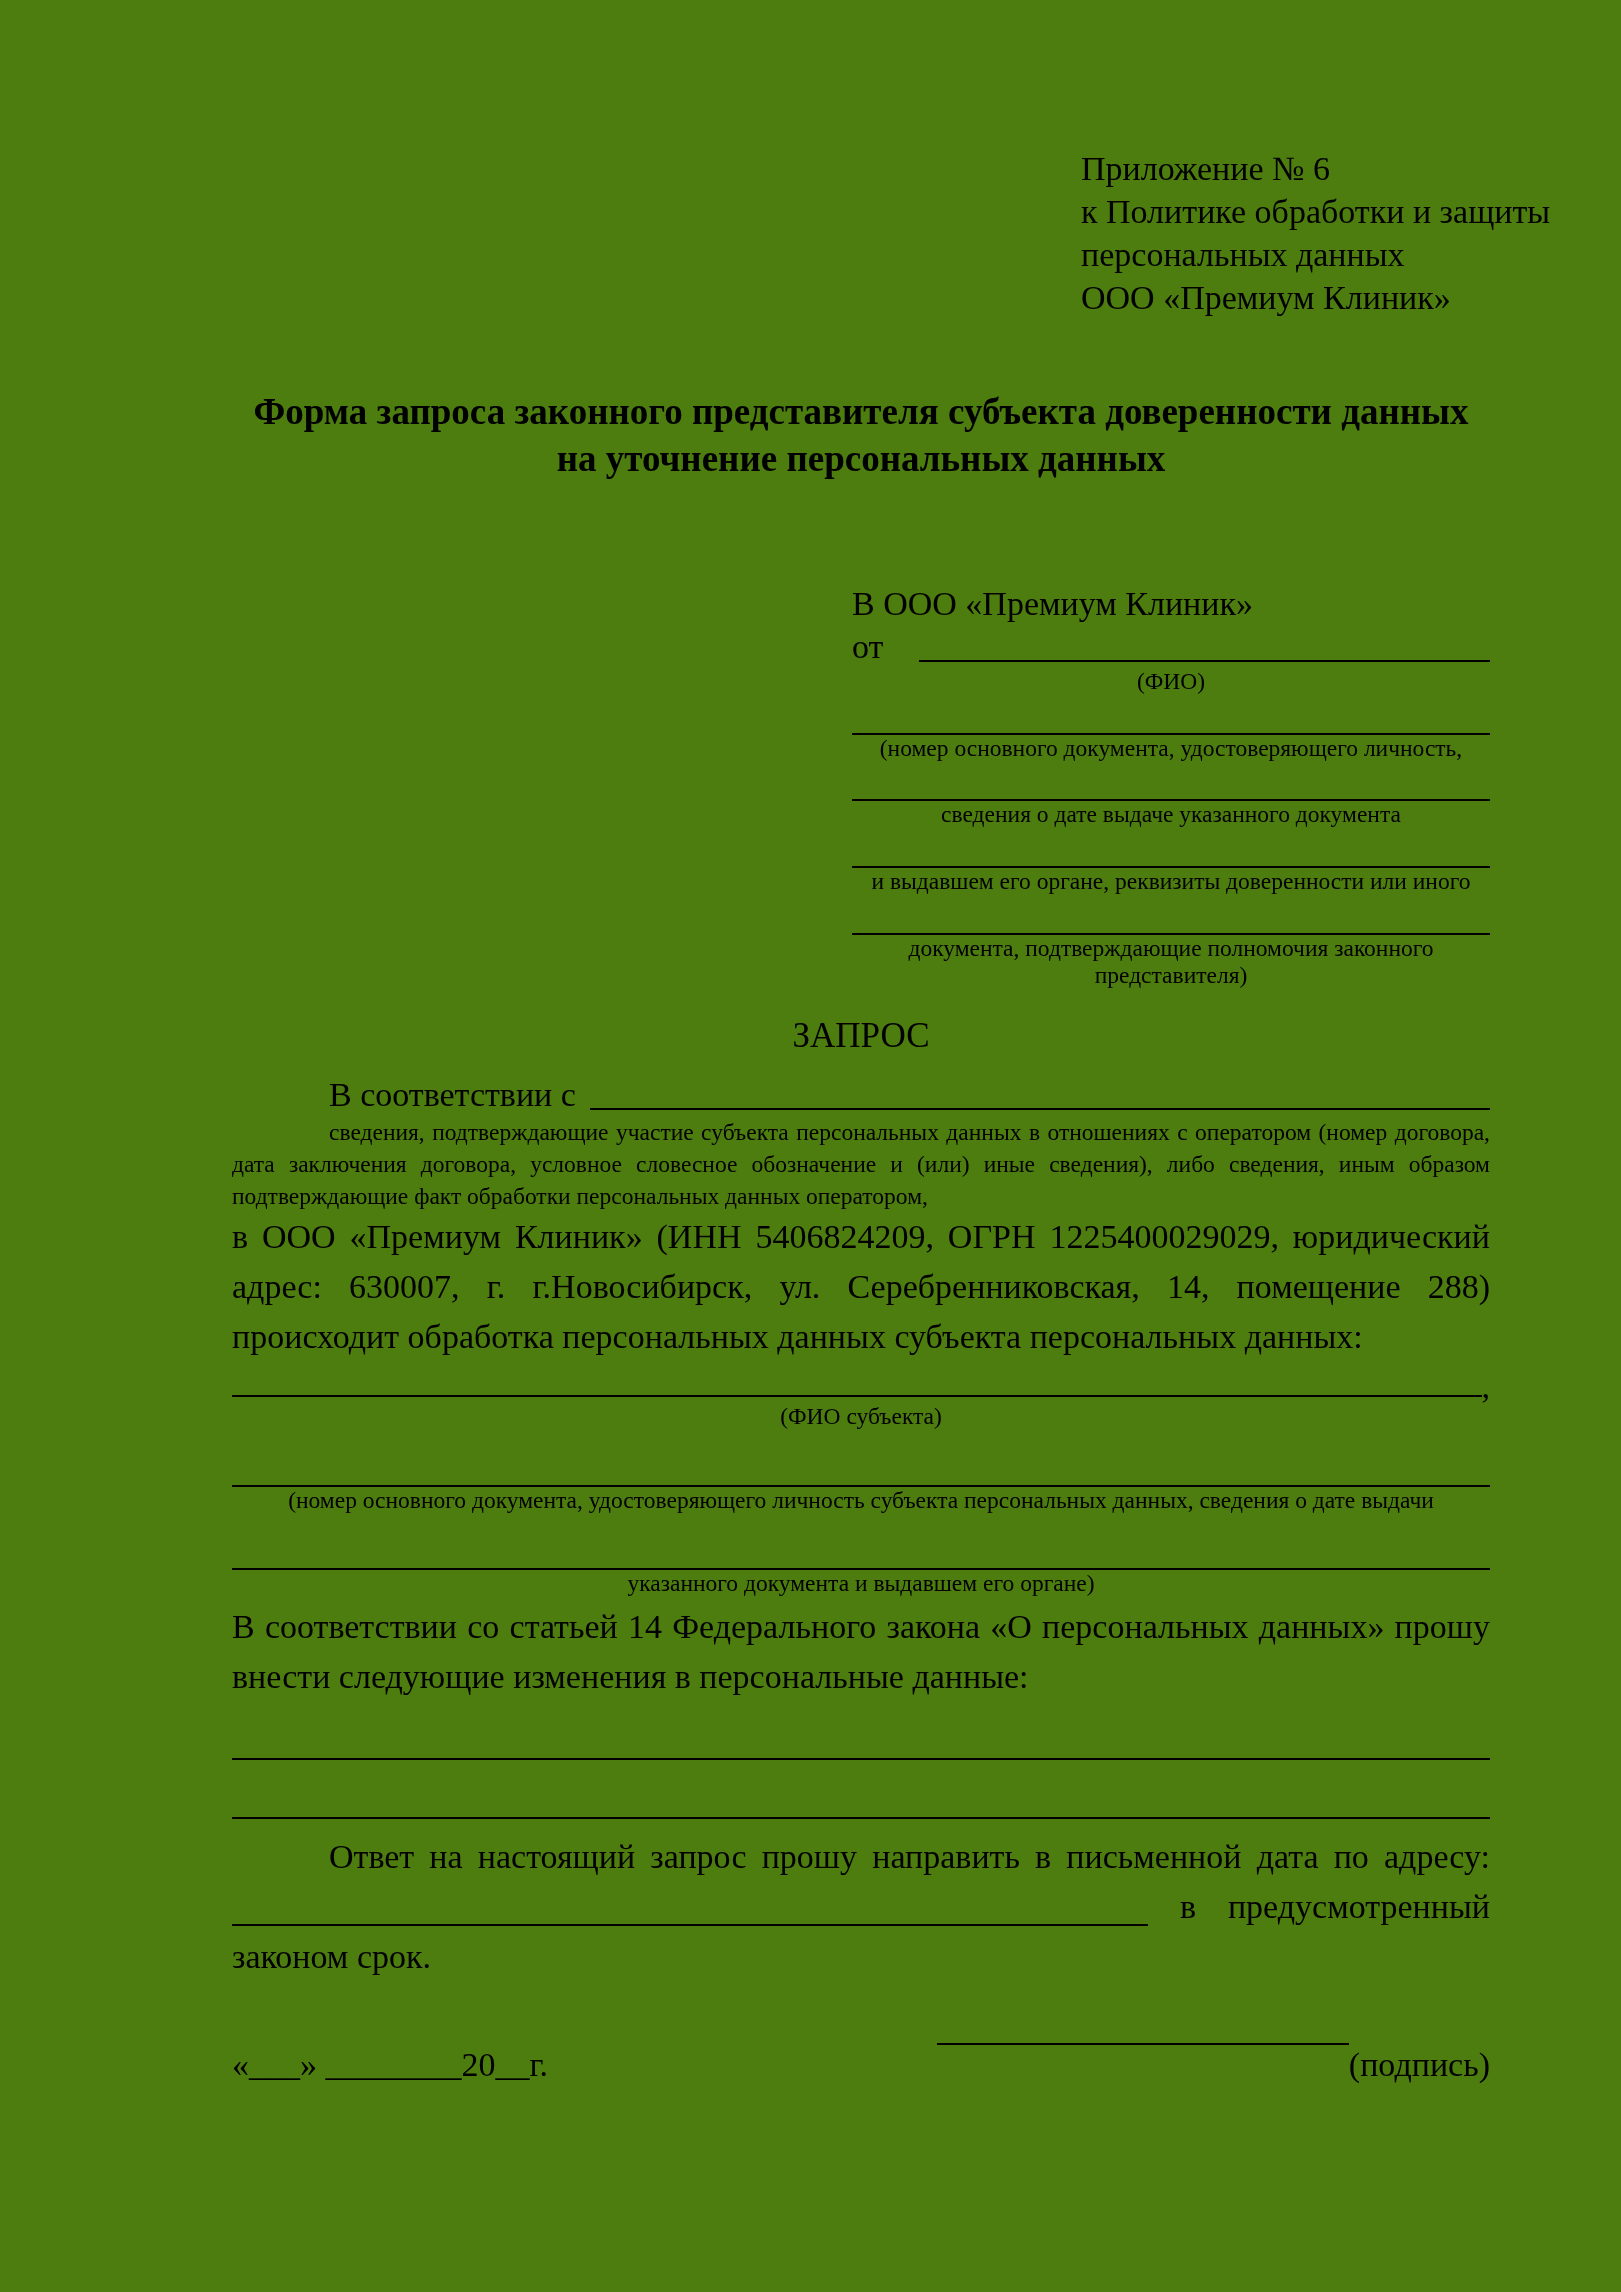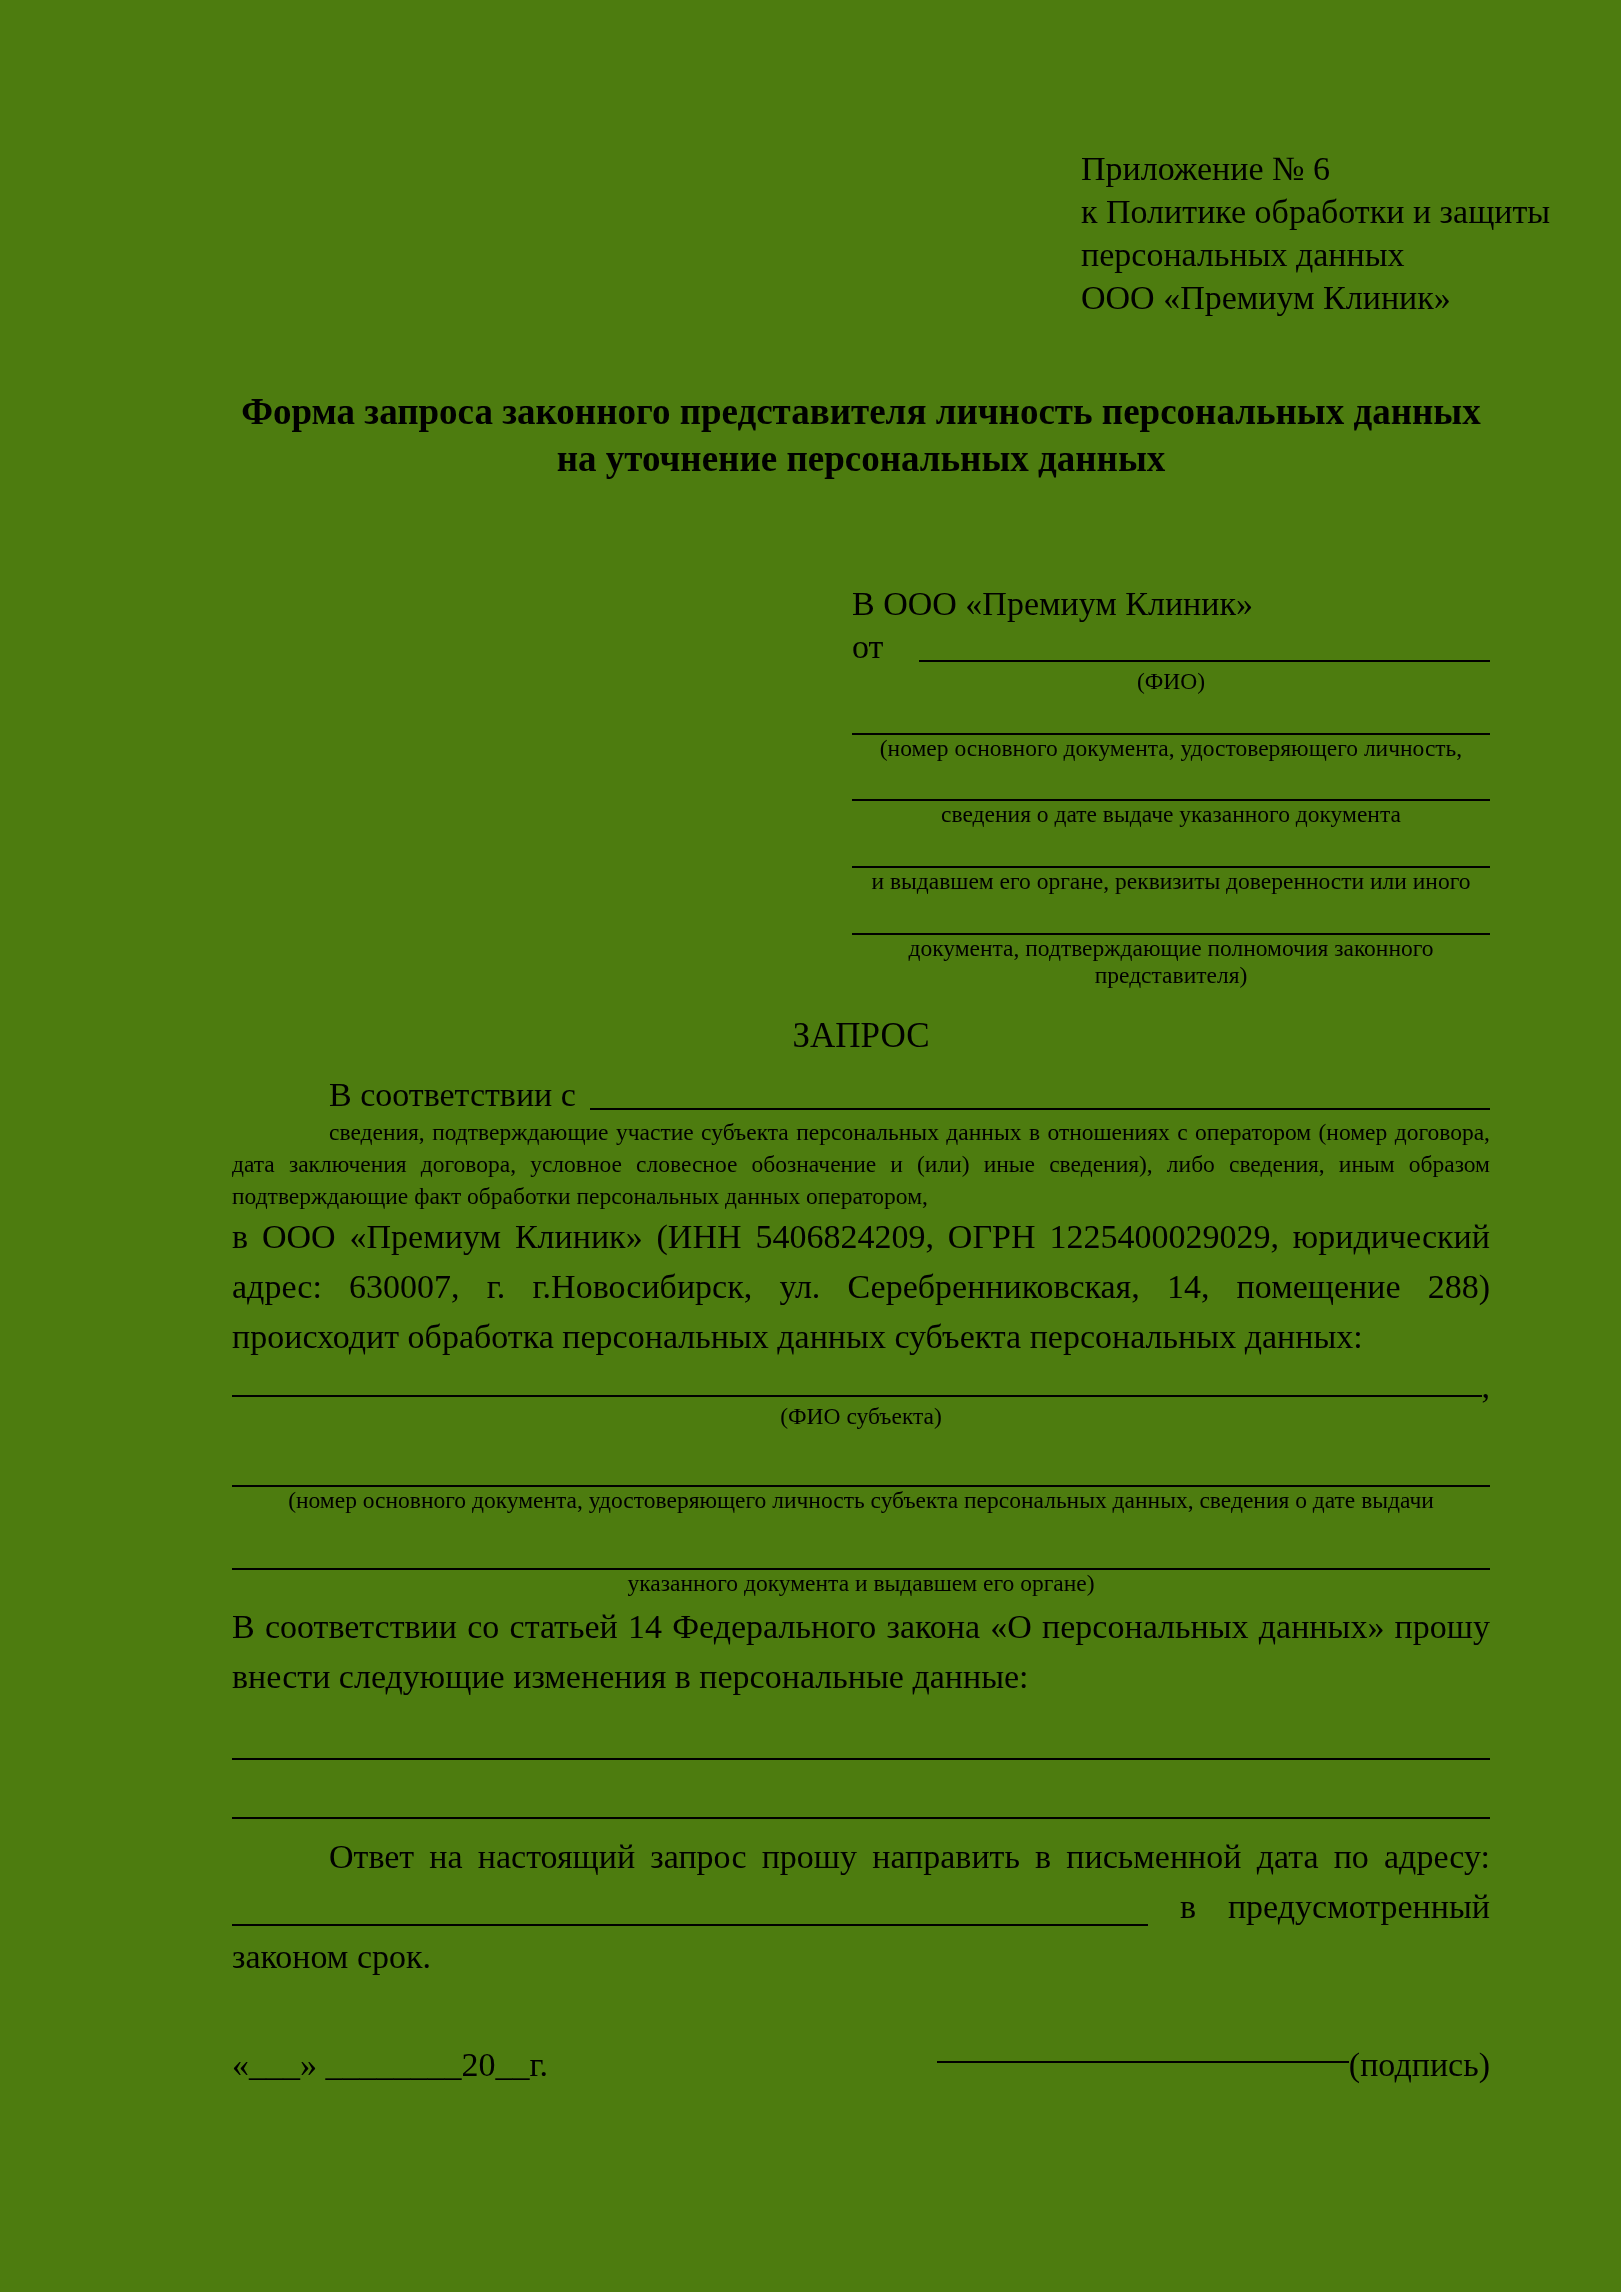--- a/index.html
+++ b/index.html
@@ -50,37 +50,37 @@
 
   .para2 { margin-top: 3.9px; text-align: justify; }
 
   .blank-rule { margin-top: 29px; height: 27.4px; border-bottom: 2.9px solid #000; }
 
   .reply1 { margin-top: 13.7px; text-align: justify; text-align-last: justify; text-indent: 97px; }
   .reply2 { display: flex; justify-content: space-between; align-items: flex-end; line-height: 50px; }
   .reply2 .blank { width: 916px; margin-bottom: 5.9px; }
 
   .footer { margin-top: 61px; display: flex; justify-content: space-between; align-items: flex-end; line-height: 43px; }
-  .sig-group { display: flex; align-items: center; }
+  .sig-group { display: flex; align-items: flex-start; }
   .sig-line { width: 412px; border-bottom: 2.9px solid #000; margin-bottom: 5.9px; }
 </style>
 </head>
 <body>
 
 <div class="page">
 
   <div class="appendix">
     <div>Приложение № 6</div>
     <div>к Политике обработки и защиты</div>
     <div>персональных данных</div>
     <div>ООО «Премиум Клиник»</div>
   </div>
 
   <div class="title">
-    <div>Форма запроса законного представителя личность персональных данных</div>
+    <div>Форма запроса законного представителя субъекта доверенности данных</div>
     <div>на уточнение персональных данных</div>
   </div>
 
   <div class="addressee">
     <div class="addr-org">В ООО «Премиум Клиник»</div>
     <div class="row-flex from-row">
       <span>от</span>
       <div class="blank"></div>
     </div>
     <div class="cap">(ФИО)</div>

